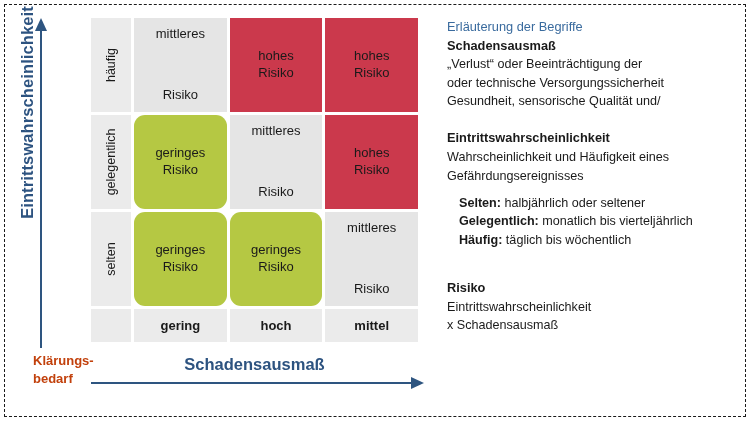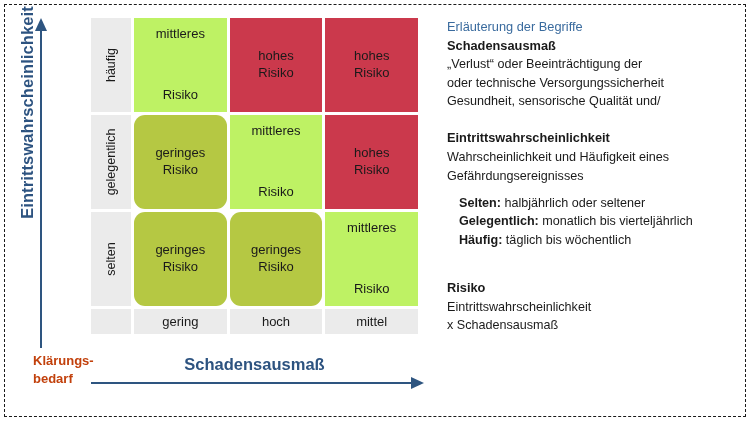--- a/index.html
+++ b/index.html
@@ -80,21 +80,21 @@
   .m-row {
     position: absolute;
     left: 0;
     width: 327px;
     display: flex;
     gap: 3px;
   }
   .m-row.r0 { top: 0px;   height: 94px; }
   .m-row.r1 { top: 97px;  height: 94px; }
   .m-row.r2 { top: 194px; height: 94px; }
-  .m-row.r3 { top: 291px; height: 25px; }
+  .m-row.r3 { top: 291px; height: 33px; font-weight: bold; }
 
   .rowhead {
     width: 40px;
     flex: 0 0 40px;
     background: #ebebeb;
     position: relative;
   }
   .rowhead span {
     position: absolute;
     left: 50%;
@@ -109,21 +109,21 @@
     display: flex;
     flex-direction: column;
     align-items: center;
     justify-content: center;
     font-size: 13px;
     line-height: 1.28;
     color: #1a1a1a;
     text-align: center;
   }
   .cell.green  { background: #b5c843; border-radius: 11px; }
-  .cell.yellow { background: #bef264; gap: 44px; }
+  .cell.yellow { background: #e5e5e5; gap: 44px; }
   .cell.red    { background: #cb394c; }
   .colhead {
     flex: 1 1 0;
     background: #ebebeb;
     display: flex;
     align-items: center;
     justify-content: center;
     font-size: 13px;
     color: #1a1a1a;
   }

